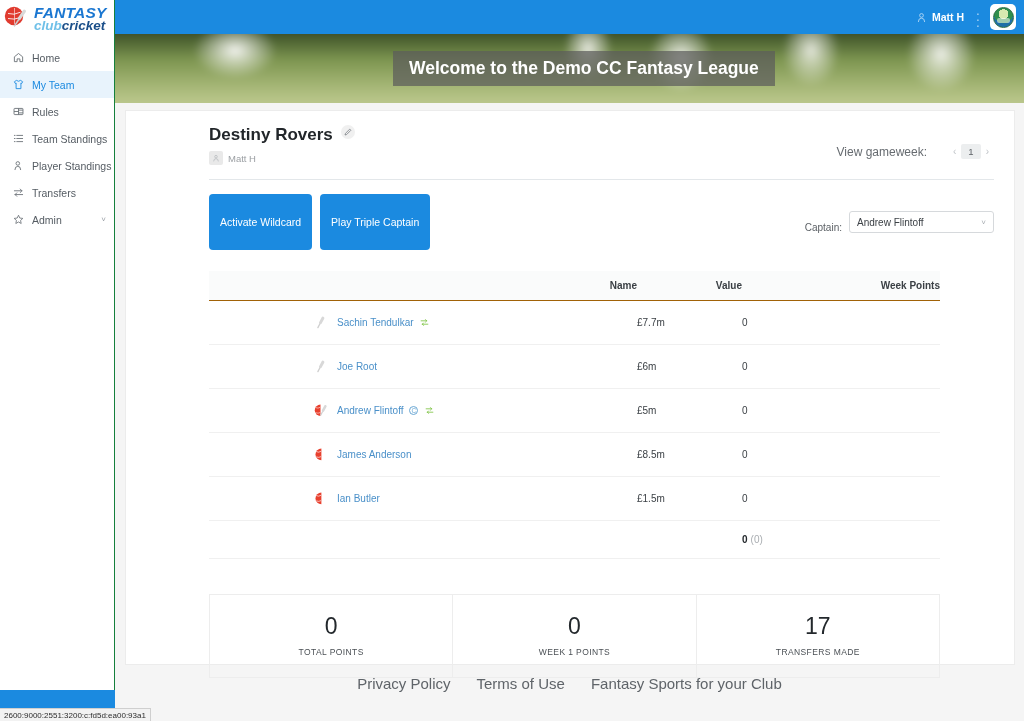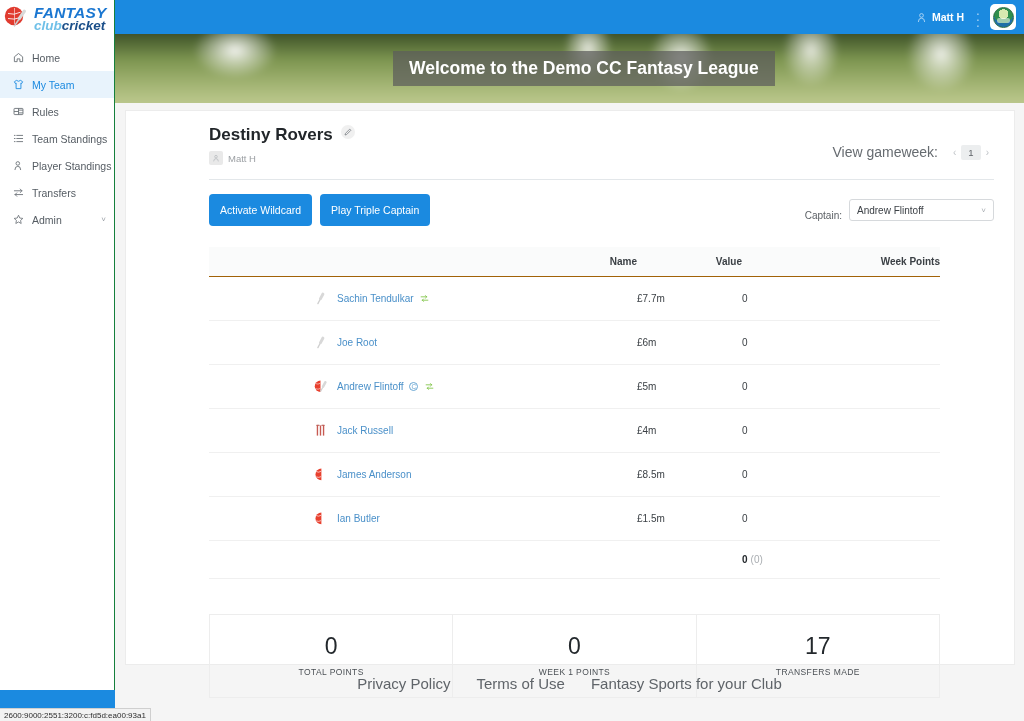--- a/index.html
+++ b/index.html
@@ -106,33 +106,33 @@
     cursor: pointer;
   }
   .owner-row { display: flex; align-items: center; margin-top: 6px; }
   .owner-avatar {
     width: 14px; height: 14px; border-radius: 2px; background: #e9e9e9;
     display: flex; align-items: center; justify-content: center;
   }
   .owner-name { font-size: 9.5px; color: #9b9fa3; margin-left: 5px; }
 
   .gw-box { position: absolute; right: 20px; top: 33px; display: flex; align-items: center; }
-  .gw-label { font-size: 14px; color: #666b70; margin-right: 10px; }
+  .gw-label { font-size: 12px; color: #666b70; margin-right: 21px; }
   .gw-arrow { font-size: 10px; color: #c0c4c8; padding: 0 5px; cursor: pointer; }
   .gw-num {
     background: #eceeef; color: #5f6469; font-size: 9.5px;
     padding: 2px 7px; border-radius: 2px;
   }
 
   .divider { border-top: 1px solid #e3e7ea; margin: 14px 0 0 0; }
 
   .action-row { display: flex; align-items: center; margin-top: 14px; }
   .btn {
     background: #1b8ae0; color: #fff; font-size: 10.5px; border: none;
-    padding: 10px 11px; border-radius: 4px; cursor: pointer;
+    padding: 22px 11px; border-radius: 4px; cursor: pointer;
     font-family: "Liberation Sans", sans-serif;
   }
   .btn + .btn { margin-left: 8px; }
 
   .captain-box { margin-left: auto; display: flex; align-items: flex-end; }
   .captain-label { font-size: 10px; color: #5a5f64; margin-right: 7px; }
   .select {
     width: 145px; height: 22px; border: 1px solid #d6d9dc; border-radius: 3px;
     background: #fff; font-size: 10px; color: #3c4146; display: flex;
     align-items: center; padding: 0 7px; position: relative; cursor: pointer;
@@ -441,38 +441,20 @@
                 <svg width="9" height="9" viewBox="0 0 16 16" fill="none" stroke="#7dc243" stroke-width="1.5">
                   <path d="M2 5 H12 M9.8 2.8 L12 5 L9.8 7.2" stroke-linecap="round" stroke-linejoin="round"></path>
                   <path d="M14 11 H4 M6.2 8.8 L4 11 L6.2 13.2" stroke-linecap="round" stroke-linejoin="round"></path>
                 </svg>
               </span>
             </td>
             <td>£5m</td>
             <td>0</td>
           </tr>
 
-          <tr>
-            <td>
-              <span class="p-ico">
-                <svg width="17" height="17" viewBox="0 0 20 20">
-                  <rect x="5.6" y="4" width="1.6" height="12" fill="#c75a52"></rect>
-                  <rect x="9.2" y="4" width="1.6" height="12" fill="#c75a52"></rect>
-                  <rect x="12.8" y="4" width="1.6" height="12" fill="#c75a52"></rect>
-                  <rect x="5" y="3.2" width="4" height="1.3" rx=".5" fill="#b44d45"></rect>
-                  <rect x="11" y="3.2" width="4" height="1.3" rx=".5" fill="#b44d45"></rect>
-                </svg>
-              </span>
-            </td>
-            <td>
-              <span class="p-name">Jack Russell</span>
-            </td>
-            <td>£4m</td>
-            <td>0</td>
-          </tr>
 
           <tr>
             <td>
               <span class="p-ico">
                 <svg width="17" height="17" viewBox="0 0 20 20">
                   <path d="M11 3 A6.8 6.8 0 0 0 11 16.8 Z" fill="#e8402e"></path>
                   <path d="M5 6.6 Q8 8.1 10.6 6.2" stroke="#fff" stroke-width=".9" fill="none" opacity=".85"></path>
                   <path d="M5 12.8 Q8 14.1 10.6 12.5" stroke="#fff" stroke-width=".9" fill="none" opacity=".85"></path>
                 </svg>
               </span>

